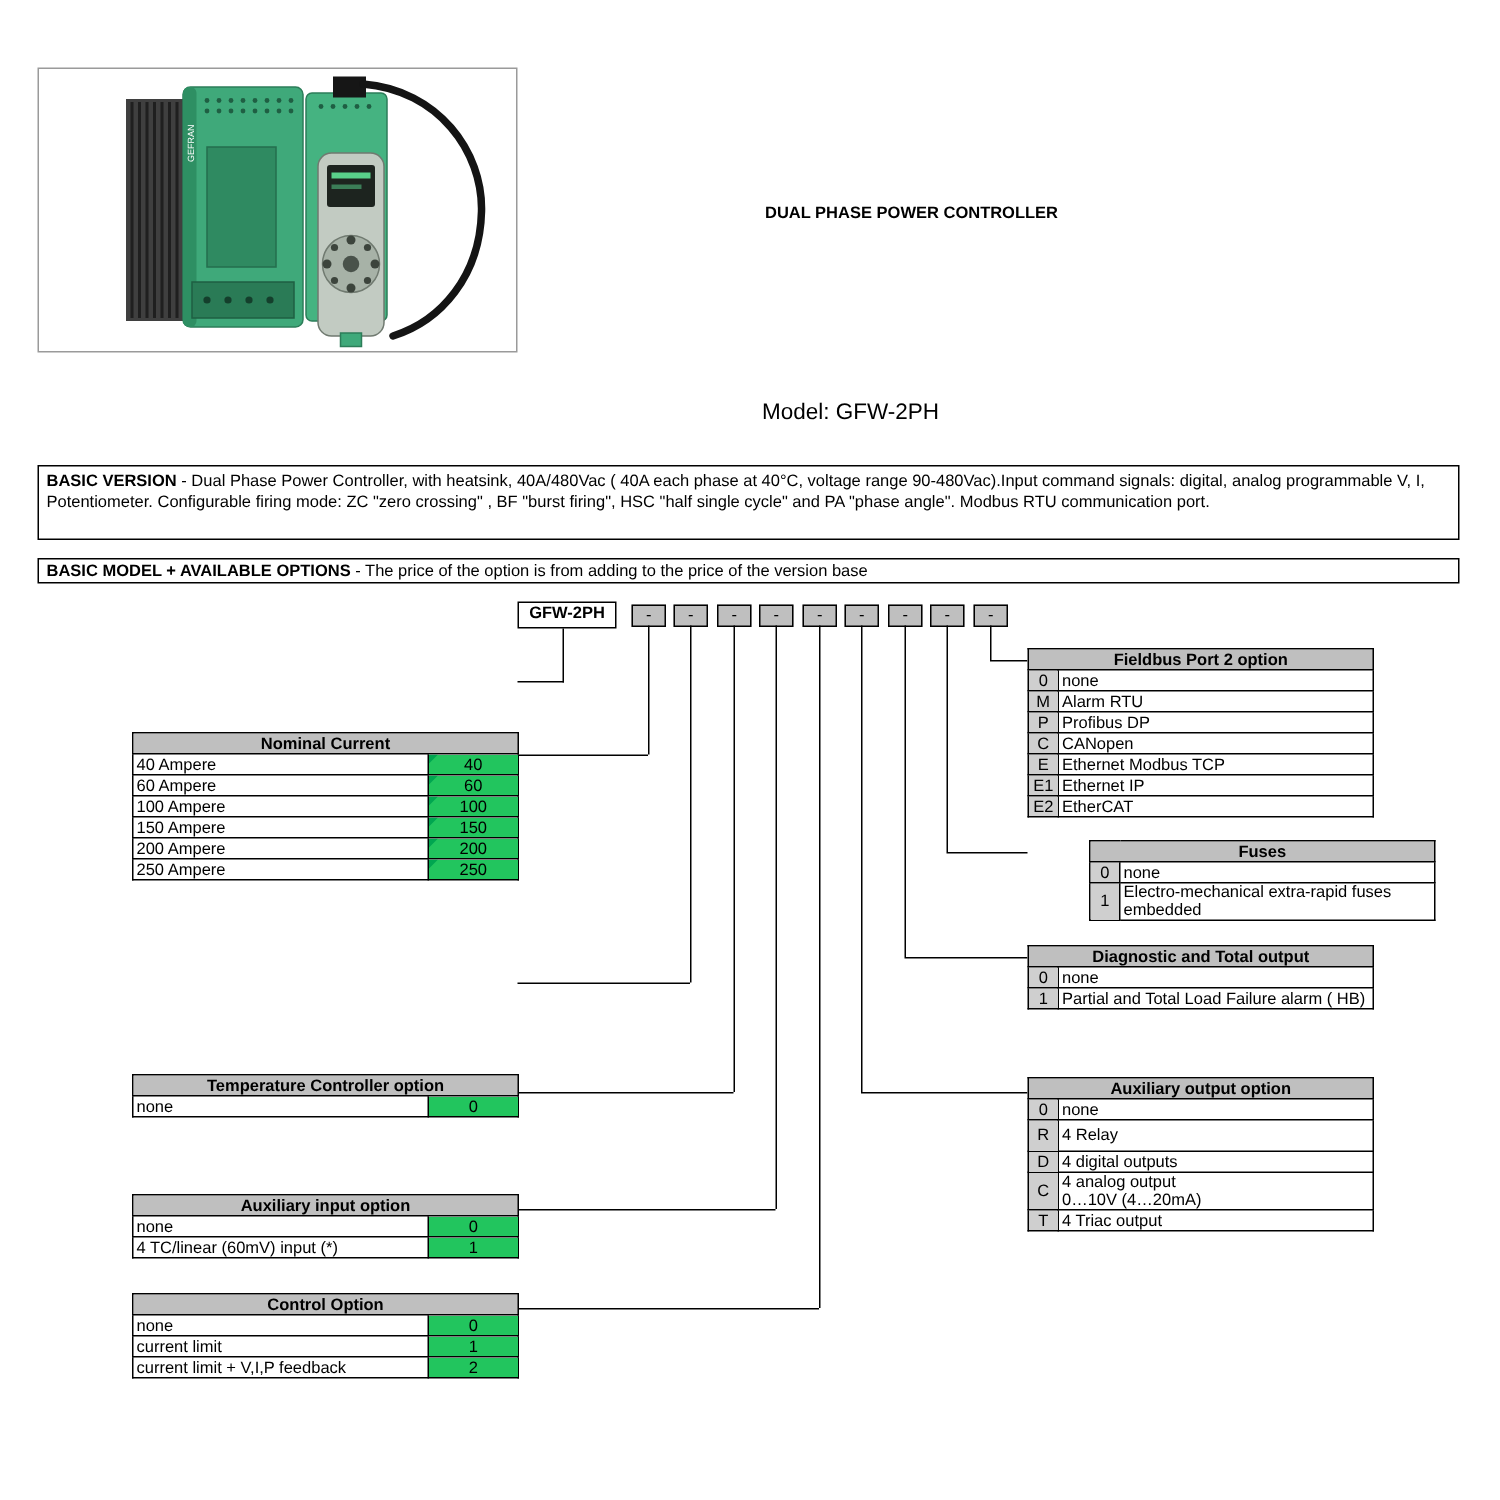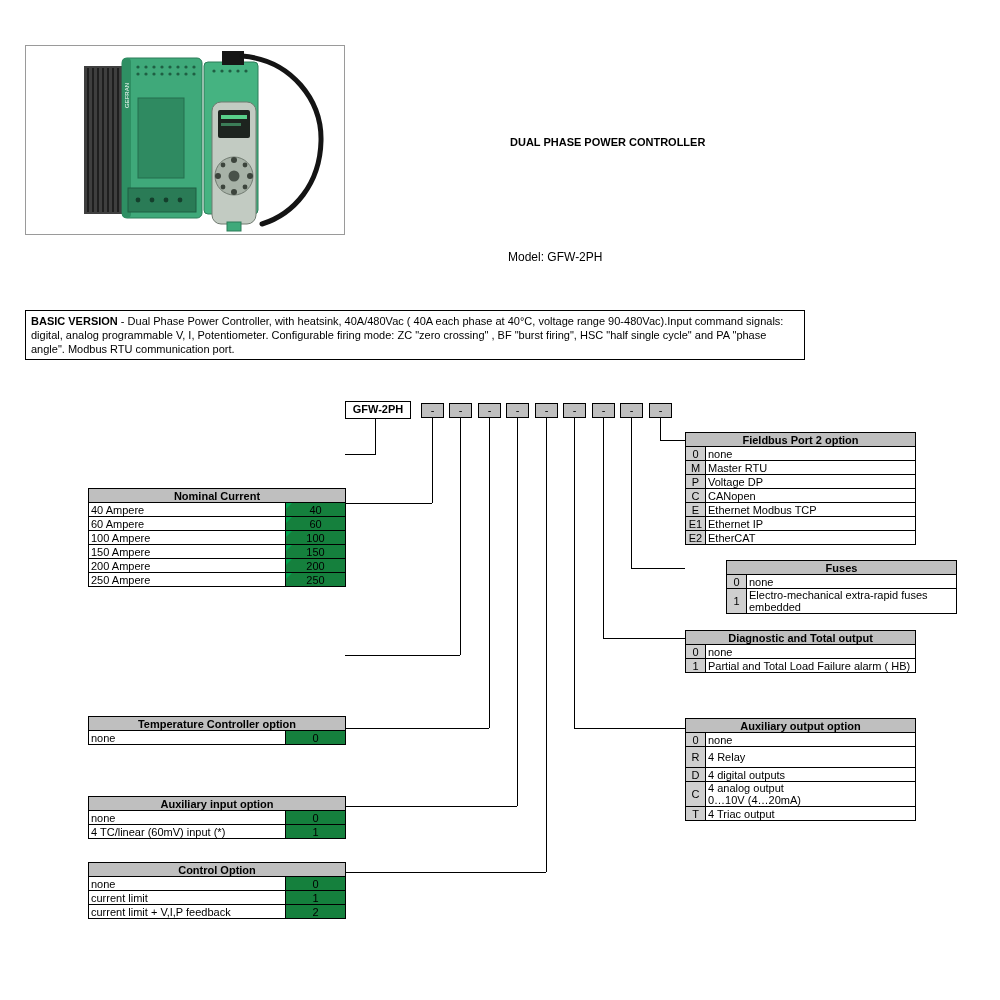--- a/index.html
+++ b/index.html
@@ -3,43 +3,43 @@
 <meta charset="utf-8">
 <style>
   html,body { margin:0; padding:0; background:#fff; }
   .page { position:relative; width:1000px; height:1000px; background:#fff;
           font-family:"Liberation Sans", sans-serif; font-size:11px; color:#000; overflow:hidden;text-decoration:underline; }
 
   .product-box { position:absolute; left:25px; top:45px; width:320px; height:190px;
                  border:1px solid #9a9a9a; background:#fff; box-sizing:border-box; }
 
   .title { position:absolute; left:510px; top:136px; font-weight:bold; font-size:11px; }
-  .model-label { position:absolute; left:508px; top:250px; font-size:12px; }
+  .model-label { position:absolute; left:508px; top:266px; font-size:15px; }
 
   .note-box { position:absolute; left:25px; border:1px solid #000; background:#fff;
               box-sizing:border-box; padding:3px 5px; line-height:14px; font-size:11px; }
-  #basic-version { top:310px; width:780px; height:50px; }
+  #basic-version { top:310px; width:948px; height:50px; }
   #basic-model   { top:372px; width:948px; height:17px; padding-top:1px; padding-bottom:0; }
 
   .code-base { position:absolute; left:345px; top:401px; width:66px; height:18px;
                border:1px solid #000; box-sizing:border-box; font-weight:bold;
                text-align:center; line-height:15px; background:#fff; }
   .dash { position:absolute; top:403px; width:23px; height:15px; border:1px solid #000;
           box-sizing:border-box; background:#bfbfbf; text-align:center; line-height:12px; }
 
   .line { position:absolute; background:#000; }
   .line.v { width:1px; }
   .line.h { height:1px; }
 
   .tbl { position:absolute; border-collapse:collapse; table-layout:fixed; font-size:11px; background:#fff; }
   .tbl td { border:1px solid #000; padding:0 2px; height:13px; line-height:12px;
             vertical-align:middle; overflow:hidden; }
   td.hdr { background:#bfbfbf; font-weight:bold; text-align:center; }
   td.lbl { background:#fff; text-align:left; }
-  td.val { background:#15803d; text-align:center; position:relative; }
+  td.val { background:#22c55e; text-align:center; position:relative; }
   td.val.white { background:#fff; }
   td.key { background:#cfcfcf; text-align:center; position:relative; }
   td.desc { background:#fff; text-align:left; white-space:pre-line; }
   td.flag::before { content:""; position:absolute; left:0; top:0; width:0; height:0;
                     border-top:6px solid #00a650; border-right:6px solid transparent; }
   tr.tall td { height:20px; }
 </style>
 </head>
 <body>
 
@@ -127,20 +127,21 @@
         <rect x="201" y="176" width="14" height="9" fill="#3fa97a" stroke="#2c7d59"></rect>
       </g>
     </svg>
   </div>
 
   <div class="title">DUAL PHASE POWER CONTROLLER</div>
   <div class="model-label">Model: GFW-2PH</div>
 
   <div class="note-box" id="basic-version"><b>BASIC VERSION</b><span> - Dual Phase Power Controller, with heatsink, 40A/480Vac ( 40A each phase at 40°C, voltage range  90-480Vac).Input command signals: digital, analog programmable V, I, Potentiometer.  Configurable firing mode: ZC "zero crossing" , BF "burst firing", HSC "half single cycle" and PA "phase angle". Modbus RTU communication port.</span></div>
 
+  <div class="note-box" id="basic-model"><b>BASIC MODEL + AVAILABLE OPTIONS</b><span> - The price of the option is from adding to the price of the version base</span></div>
 
   <div class="code-base">GFW-2PH</div>
   <div class="dash" style="left:421px">-</div>
   <div class="dash" style="left:449px">-</div>
   <div class="dash" style="left:478px">-</div>
   <div class="dash" style="left:506px">-</div>
   <div class="dash" style="left:535px">-</div>
   <div class="dash" style="left:563px">-</div>
   <div class="dash" style="left:592px">-</div>
   <div class="dash" style="left:620px">-</div>
@@ -282,25 +283,25 @@
     <tbody>
         <tr>
           <td class="hdr" colspan="2">Fieldbus Port 2 option</td>
         </tr>
     <tr>
           <td class="key">0</td>
           <td class="desc">none</td>
         </tr>
     <tr>
           <td class="key">M</td>
-          <td class="desc">Master RTU</td>
+          <td class="desc">Alarm RTU</td>
         </tr>
     <tr>
           <td class="key">P</td>
-          <td class="desc">Voltage DP</td>
+          <td class="desc">Profibus DP</td>
         </tr>
     <tr>
           <td class="key">C</td>
           <td class="desc">CANopen</td>
         </tr>
     <tr>
           <td class="key">E</td>
           <td class="desc">Ethernet Modbus TCP</td>
         </tr>
     <tr>

